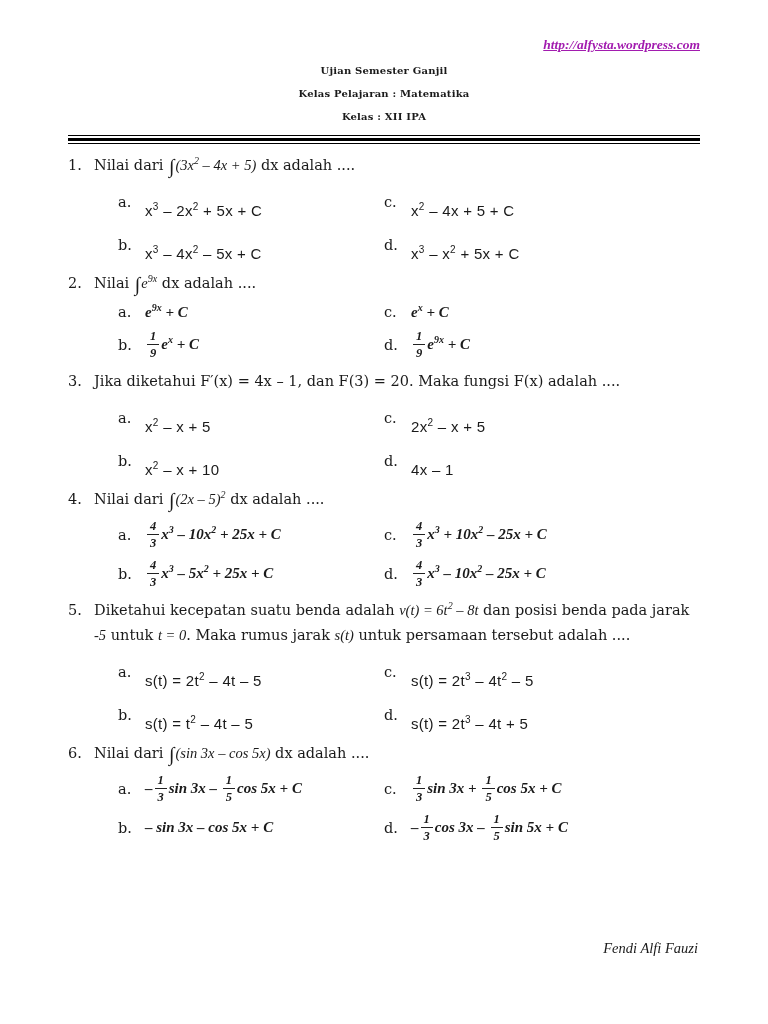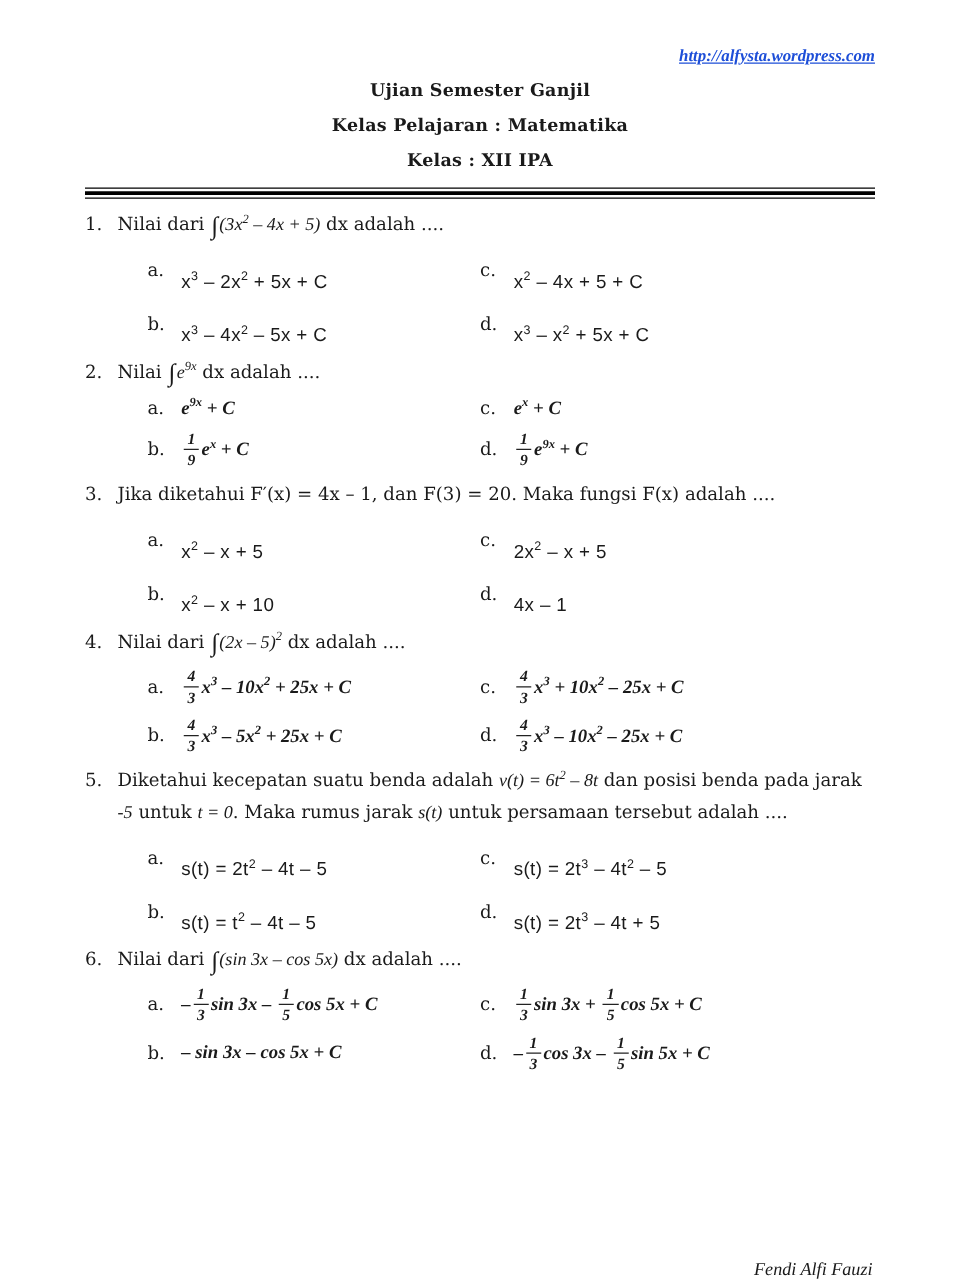--- a/index.html
+++ b/index.html
@@ -5,24 +5,24 @@
   html,body{margin:0;padding:0;background:#e8e8e8;}
   .page{
     width:768px;height:1024px;background:#ffffff;position:relative;
     font-family:"DejaVu Serif","Liberation Serif",serif;color:#1a1a1a;
     box-sizing:border-box;padding:34px 68px 0 68px;overflow:hidden;
   }
   
   .url-line{text-align:right;margin-bottom:6px;}
   .url-line a{
     font-family:"Liberation Serif",serif;font-style:italic;font-weight:bold;
-    font-size:13.5px;color:#1d4ed8;text-decoration:underline;margin-top:42px;
+    font-size:13.5px;color:#a21caf;text-decoration:underline;margin-top:42px;
   }
   .titles{text-align:center;}
-  .titles div{font-weight:bold;font-size:14px;margin:12px 0;letter-spacing:.2px;}
+  .titles div{font-weight:bold;font-size:10px;margin:12px 0;letter-spacing:.2px;}
   .rule{height:7px;margin-top:13px;border-top:1px solid #000;border-bottom:1px solid #000;position:relative;}
   .rule::after{content:"";position:absolute;left:0;right:0;top:2px;height:3px;background:#000;}
   
   .qwrap{margin-top:9px;}
   .question{margin-bottom:9px;}
   .stem{display:flex;font-size:14.5px;line-height:1.75;}
   .stem .qnum{width:26px;flex:0 0 26px;}
   .stem .qtext{flex:1;}
   .mi{font-family:"Liberation Serif",serif;font-style:italic;margin-top:19px;}
   .int{font-size:20px;font-style:italic;vertical-align:-3px;line-height:1;padding:0 1px;}
@@ -34,21 +34,21 @@
   .opt{display:flex;align-items:center;}
   .opt .letter{width:27px;flex:0 0 27px;font-size:14.5px;font-family:"DejaVu Serif",serif;}
   .opt .expr{font-size:14.5px;}
   .opts-sans .expr{font-family:"Liberation Sans",sans-serif;font-size:15px;letter-spacing:.3px;margin-top:17px;}
   .opts-math .expr{font-family:"Liberation Serif",serif;font-style:italic;font-size:15px;font-weight:bold;}
   .frac{display:inline-block;vertical-align:-0.55em;text-align:center;line-height:1;margin:0 2px;}
   .frac .num{display:block;padding:0 3px 2px;border-bottom:1px solid #222;font-size:12.5px;}
   .frac .den{display:block;padding-top:2px;font-size:12.5px;}
   
   .footer{
-    position:absolute;right:70px;top:1008px;font-style:italic;
+    position:absolute;right:70px;top:940px;font-style:italic;
     font-family:"Liberation Serif",serif;font-size:14.5px;
   }
 </style>
 </head>
 <body>
 
 <div class="page">
 
   <div class="url-line">
     <a href="#">http://alfysta.wordpress.com</a>

